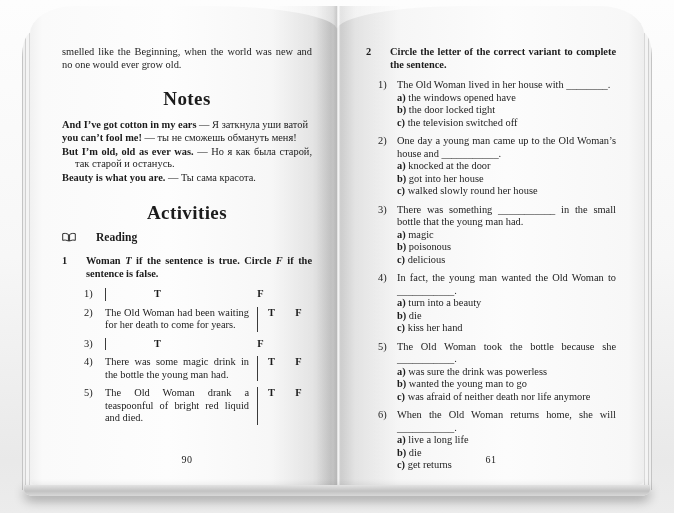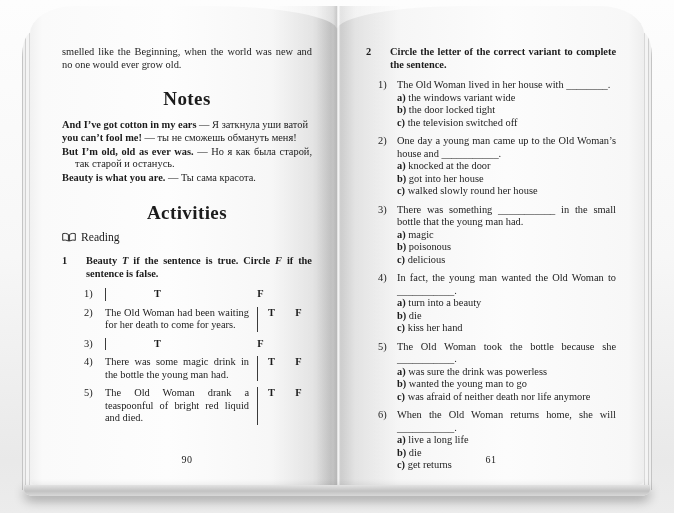--- a/index.html
+++ b/index.html
@@ -40,21 +40,21 @@
   
   .content{position:absolute;top:40px;font-size:10.4px;line-height:12.5px;text-align:justify;}
   .content-left{left:32px;width:250px;}
   .content-right{left:29px;width:250px;}
 
   .para{margin:0 0 6px 0;}
   .heading{font-weight:bold;text-align:center;font-size:19px;letter-spacing:.4px;margin:22px 0 13px;}
   .heading-2{margin:23px 0 12px;}
   .note{padding-left:13px;text-indent:-13px;margin-bottom:1px;}
   .note .en{font-weight:bold;}
-  .reading-line{font-weight:normal;font-size:11.6px;margin:0 0 11px;display:flex;align-items:center;gap:5px;text-align:left;}
+  .reading-line{font-weight:bold;font-size:11.6px;margin:0 0 11px;display:flex;align-items:center;gap:20px;text-align:left;}
   .book-ico{display:inline-block;line-height:0;}
 
   .ex-row{display:flex;font-weight:bold;margin-bottom:8px;}
   .ex-num{width:24px;flex:none;}
   .ex-instr{flex:1;text-align:justify;}
   .it{font-style:italic;}
 
   .st-row{display:flex;margin-bottom:6px;padding-left:22px;}
   .st-num{width:21px;flex:none;}
   .st-text{width:144px;flex:none;text-align:justify;padding-right:8px;}
@@ -114,21 +114,21 @@
             <svg width="14" height="11" viewBox="0 0 24 16">
               <path d="M1.2 1.6 C4.2 0.4, 8.2 0.9, 11 2.9 L11 14.2 C8.2 12.4, 4.2 11.9, 1.2 12.9 Z" fill="none" stroke="#111" stroke-width="1.5"></path>
               <path d="M22.8 1.6 C19.8 0.4, 15.8 0.9, 13 2.9 L13 14.2 C15.8 12.4, 19.8 11.9, 22.8 12.9 Z" fill="none" stroke="#111" stroke-width="1.5"></path>
             </svg>
           </span>
           <span>Reading</span>
         </div>
 
         <div class="ex-row">
           <span class="ex-num">1</span>
-          <span class="ex-instr"><span>Beauty </span><span class="it">T</span><span> if the sentence is true. Circle </span><span class="it">F</span><span> if the sentence is false.</span></span>
+          <span class="ex-instr"><span>Woman </span><span class="it">T</span><span> if the sentence is true. Circle </span><span class="it">F</span><span> if the sentence is false.</span></span>
         </div>
 
         <div>
           <div class="st-row">
             <span class="st-num">1)</span>
             <span class="st-tf">
               <span class="tf-t">T</span>
               <span class="tf-f">F</span>
             </span>
           </div>
@@ -176,21 +176,21 @@
           <span class="ex-num">2</span>
           <span class="ex-instr">Circle the letter of the correct variant to complete the sentence.</span>
         </div>
 
         <div>
 
           <div class="q">
             <span class="q-num">1)</span>
             <span class="q-body">
               <div class="q-text">The Old Woman lived in her house with ________.</div>
-              <div class="opt"><span class="opt-letter">a)</span> <span>the windows variant wide</span></div>
+              <div class="opt"><span class="opt-letter">a)</span> <span>the windows opened have</span></div>
               <div class="opt"><span class="opt-letter">b)</span> <span>the door locked tight</span></div>
               <div class="opt"><span class="opt-letter">c)</span> <span>the television switched off</span></div>
             </span>
           </div>
 
           <div class="q">
             <span class="q-num">2)</span>
             <span class="q-body">
               <div class="q-text">One day a young man came up to the Old Woman’s house and ___________.</div>
               <div class="opt"><span class="opt-letter">a)</span> <span>knocked at the door</span></div>

